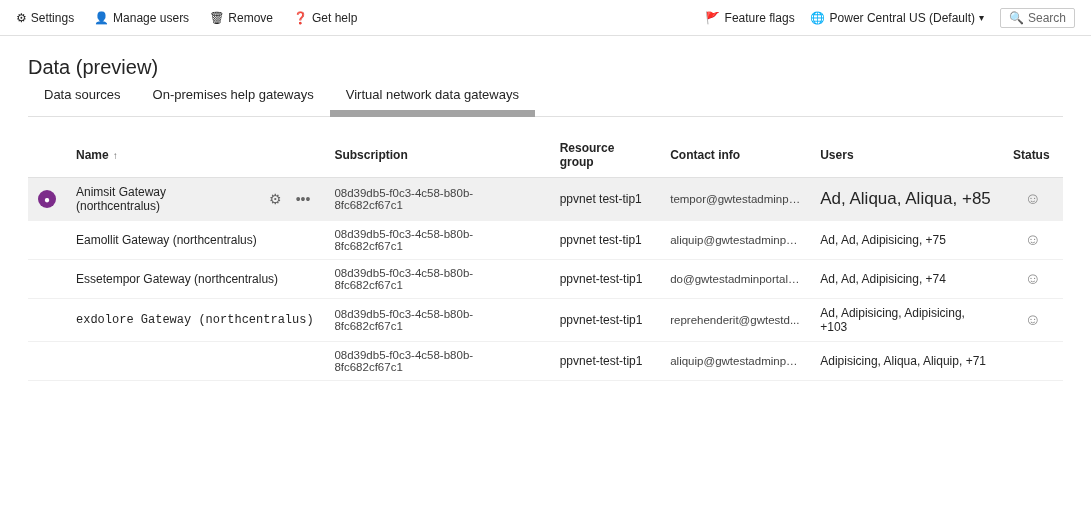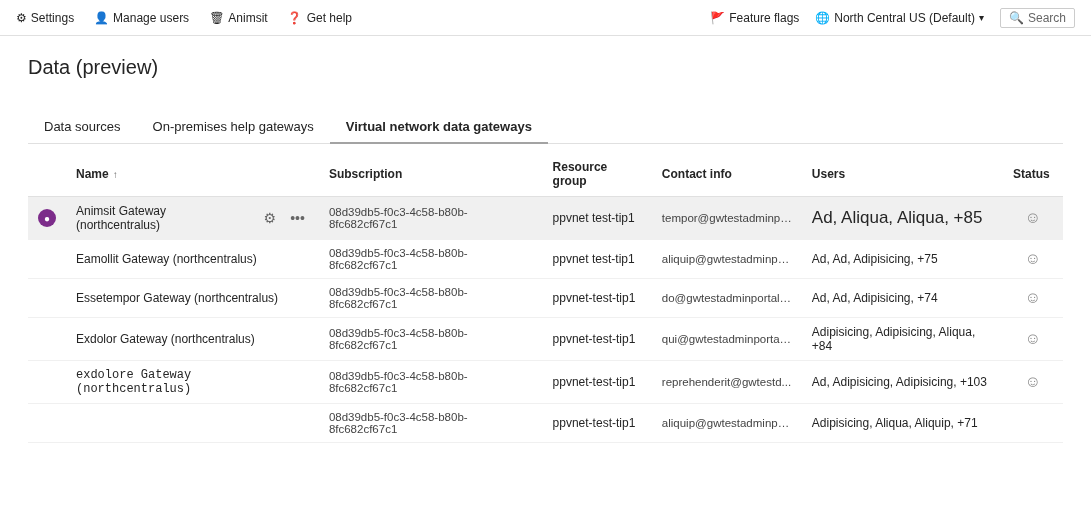--- a/index.html
+++ b/index.html
@@ -23,29 +23,29 @@
     }
     .icon-small { font-size: 12px; }
     .search-box {
       display: flex; align-items: center; gap: 4px;
       border: 1px solid #ccc; padding: 2px 8px; border-radius: 2px;
       font-size: 12px; color: #666;
     }
 
     
     .page { padding: 20px 28px; }
-    .page-title { font-size: 20px; font-weight: 300; color: #252525; margin-bottom: 32px; }
-
-    
-    .tabs { display: flex; border-bottom: 1px solid #e0e0e0; margin-bottom: 8px; }
+    .page-title { font-size: 20px; font-weight: 300; color: #252525; margin-bottom: 0; }
+
+    
+    .tabs { display: flex; border-bottom: 1px solid #e0e0e0; margin-bottom: 16px; }
     .tab {
       padding: 8px 16px; font-size: 13px; cursor: pointer; color: #252525;
       border-bottom: 2px solid transparent; margin-bottom: -1px;
     }
-    .tab.active { color: #252525; border-bottom: 2px solid #a3a3a3; font-weight: 700; }
+    .tab.active { color: #252525; border-bottom: 7px solid #a3a3a3; font-weight: 400; }
 
     
     .description { font-size: 12.5px; color: #444; margin-bottom: 20px; }
     .description a { color: #0078d4; text-decoration: none; }
 
     
     .data-table { width: 100%; border-collapse: collapse; }
     .data-table th {
       text-align: left; font-size: 12px; font-weight: 600; color: #252525;
       padding: 8px 10px; border-bottom: 1px solid #e0e0e0;
@@ -86,35 +86,35 @@
     <div class="topbar-item">
       <span class="icon-small">⚙</span>
       <span>Settings</span>
     </div>
     <div class="topbar-item">
       <span class="icon-small">👤</span>
       <span>Manage users</span>
     </div>
     <div class="topbar-item">
       <span class="icon-small">🗑</span>
-      <span>Animsit</span>
+      <span>Remove</span>
     </div>
     <div class="topbar-item">
       <span class="icon-small">❓</span>
       <span>Get help</span>
     </div>
   </div>
   <div class="topbar-right">
     <div class="topbar-item">
       <span class="icon-small">🚩</span>
       <span>Feature flags</span>
     </div>
     <div class="topbar-item">
       <span class="icon-small">🌐</span>
-      <span>North Central US (Default)</span>
+      <span>Power Central US (Default)</span>
       <span style="font-size:10px;">▾</span>
     </div>
     <div class="search-box">
       <span>🔍</span>
       <span>Search</span>
     </div>
   </div>
 </div>
 
 <div class="page">
@@ -177,29 +177,20 @@
           <td style="width: 24px;"></td>
           <td style="min-width: 160px;"><span class="name-text">Essetempor Gateway (northcentralus)</span></td>
           <td style="font-size: 11.5px; color: rgb(68, 68, 68);">08d39db5-f0c3-4c58-b80b-8fc682cf67c1</td>
           <td style="font-size: 12px;">ppvnet-test-tip1</td>
           <td style="font-size: 11.5px; color: rgb(68, 68, 68); max-width: 150px; overflow: hidden; text-overflow: ellipsis; white-space: nowrap;">do@gwtestadminportal c...</td>
           <td style="font-size: 12px;">Ad, Ad, Adipisicing, +74</td>
           <td style="text-align: center;"><span class="status-icon" style="font-size:16px;color:#888;">☺</span></td>
         </tr>
         <tr>
           <td style="width: 24px;"></td>
-          <td style="min-width: 160px;"><span class="name-text">Exdolor Gateway (northcentralus)</span></td>
-          <td style="font-size: 11.5px; color: rgb(68, 68, 68);">08d39db5-f0c3-4c58-b80b-8fc682cf67c1</td>
-          <td style="font-size: 12px;">ppvnet-test-tip1</td>
-          <td style="font-size: 11.5px; color: rgb(68, 68, 68); max-width: 150px; overflow: hidden; text-overflow: ellipsis; white-space: nowrap;">qui@gwtestadminportal.c...</td>
-          <td style="font-size: 12px;">Adipisicing, Adipisicing, Aliqua, +84</td>
-          <td style="text-align: center;"><span class="status-icon" style="font-size:16px;color:#888;">☺</span></td>
-        </tr>
-        <tr>
-          <td style="width: 24px;"></td>
           <td style="min-width: 160px; font-family: Liberation Mono, monospace;"><span class="name-text">exdolore Gateway (northcentralus)</span></td>
           <td style="font-size: 11.5px; color: rgb(68, 68, 68);">08d39db5-f0c3-4c58-b80b-8fc682cf67c1</td>
           <td style="font-size: 12px;">ppvnet-test-tip1</td>
           <td style="font-size: 11.5px; color: rgb(68, 68, 68); max-width: 150px; overflow: hidden; text-overflow: ellipsis; white-space: nowrap;">reprehenderit@gwtestd...</td>
           <td style="font-size: 12px;">Ad, Adipisicing, Adipisicing, +103</td>
           <td style="text-align: center;"><span class="status-icon" style="font-size:16px;color:#888;">☺</span></td>
         </tr>
         <tr>
           <td style="width: 24px;"></td>
           <td style="min-width: 160px;"></td>

